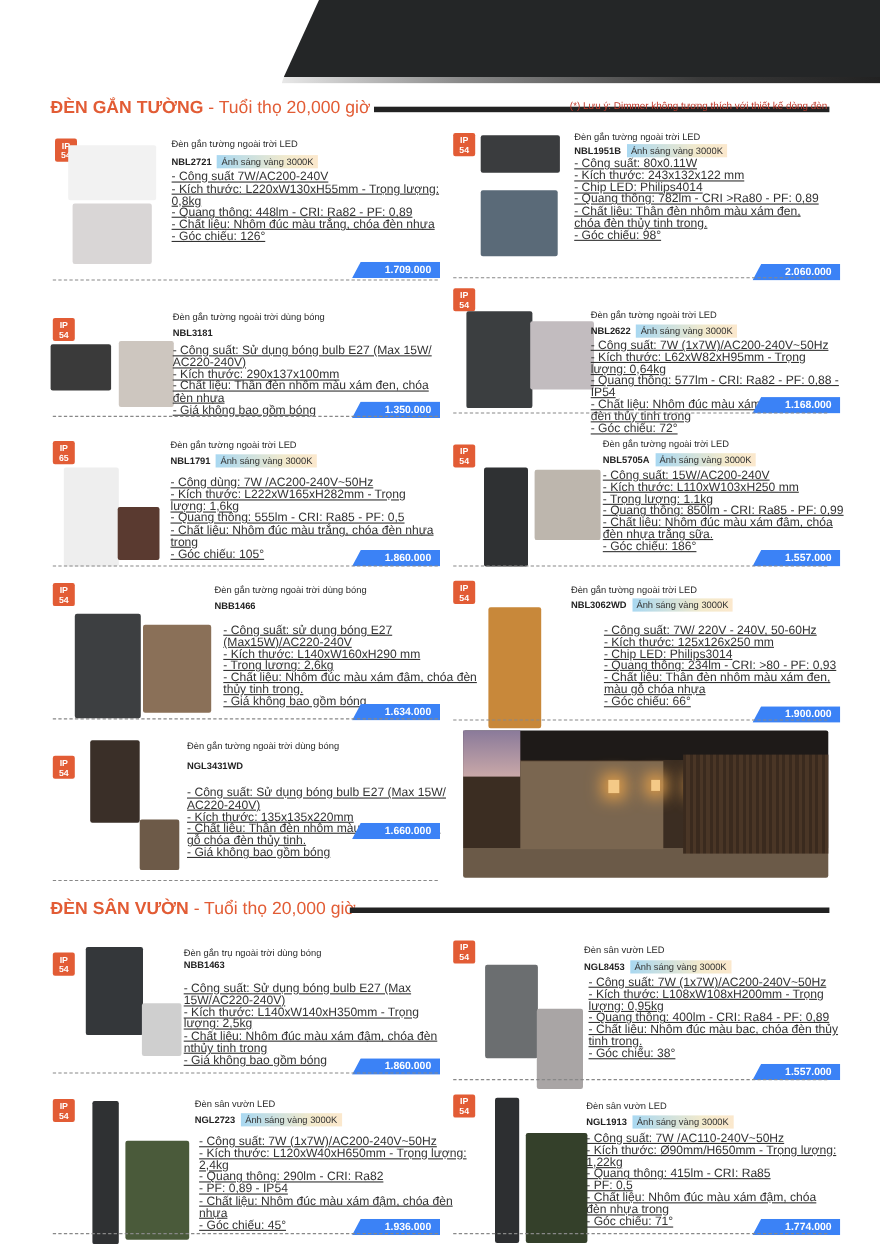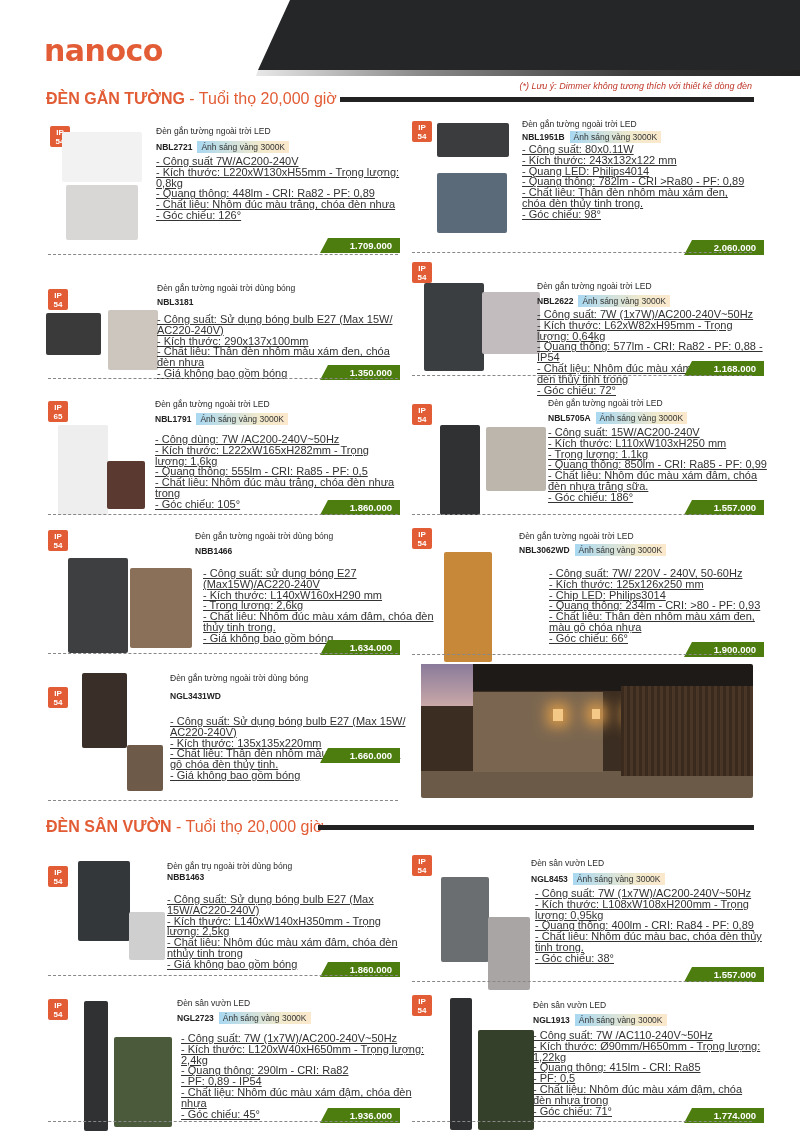--- a/index.html
+++ b/index.html
@@ -5,39 +5,38 @@
   * { box-sizing: border-box; margin: 0; padding: 0; }
   body { width: 800px; height: 1131px; background: #ffffff; font-family: "Liberation Sans", sans-serif; color: #2a2a2a; position: relative; overflow: hidden; }
   .header { position: absolute; left: 0; top: 0; width: 800px; height: 80px; }
   .header-dark { position: absolute; left: 258px; top: 0; width: 542px; height: 70px; background: #242627; clip-path: polygon(32px 0, 100% 0, 100% 100%, 0 100%); }
   .header-grad { position: absolute; left: 256px; top: 70px; width: 544px; height: 6px; background: linear-gradient(90deg, #e8e8e8, #8a8a8a 30%, #3a3a3a 70%, #222 100%); clip-path: polygon(2px 0, 100% 0, 100% 100%, 0 100%); }
   .logo { position: absolute; left: 44px; top: 33px; font-family: "DejaVu Sans", sans-serif; font-weight: bold; font-size: 30px; color: #e25c35; letter-spacing: -0.5px; }
   .header-title { position: absolute; right: 48px; top: 44px; color: #fff; font-weight: bold; font-size: 15px; letter-spacing: 0.2px; }
   .section-title { position: absolute; left: 46px; font-size: 16px; color: #e25c35; white-space: nowrap; }
   .section-title b { font-weight: bold; }
   .section-bar { position: absolute; height: 5px; background: #222; }
-  .note { position: absolute; right: 48px; top: 81px; font-size: 9px; font-style: italic; color: #c0392b; padding-left: 20px; }
+  .note { position: absolute; right: 48px; top: 91px; font-size: 9px; color: #c0392b; padding-left: 20px; }
   .card { position: absolute; }
   .ip { position: absolute; width: 20px; height: 21px; background: #e25c35; color: #fff; font-size: 8px; font-weight: bold; line-height: 9px; text-align: center; padding-top: 2px; border-radius: 2px; }
   .img { position: absolute; border-radius: 2px; }
   .prod-name { position: absolute; font-size: 8.5px; color: #2a2a2a; white-space: nowrap; }
   .code-line { position: absolute; white-space: nowrap; display: flex; align-items: center; gap: 5px; }
   .code { font-size: 8.5px; font-weight: bold; color: #222; }
   .light { font-size: 8.5px; padding: 1px 4px; background: linear-gradient(90deg, #a9d8f1, #f3eacc 70%, #fbe8cd); color: #333; }
   .specs { position: absolute; font-size: 11px; line-height: 10.8px; color: #333; text-decoration: underline; }
-  .price { position: absolute; width: 80px; height: 15px; background: #4d7c0f; color: #fff; font-size: 9.5px; font-weight: bold; text-align: right; padding-right: 8px; line-height: 15px; clip-path: polygon(8px 0, 100% 0, 100% 100%, 0 100%); }
+  .price { position: absolute; width: 80px; height: 15px; background: #3b82f6; color: #fff; font-size: 9.5px; font-weight: bold; text-align: right; padding-right: 8px; line-height: 15px; clip-path: polygon(8px 0, 100% 0, 100% 100%, 0 100%); }
   .dots { position: absolute; height: 0; border-top: 1px dashed #888; }
 </style>
 </head>
 <body>
 
 <div class="header">
   <div class="header-dark"></div>
   <div class="header-grad"></div>
-  <div class="logo">nanoco</div>
 </div>
 
 <div class="section-title" style="top:90px"><b>ĐÈN GẮN TƯỜNG</b><span> - Tuổi thọ 20,000 giờ</span></div>
 <div class="section-bar" style="left:340px; top:97px; width:414px;"></div>
 <div class="note">(*) Lưu ý: Dimmer không tương thích với thiết kế dòng đèn</div>
 
 <div class="section-title" style="top:818px"><b>ĐÈN SÂN VƯỜN</b><span> - Tuổi thọ 20,000 giờ</span></div>
 <div class="section-bar" style="left:318px; top:825px; width:436px;"></div>
 
 <div id="cards">
@@ -71,21 +70,21 @@
       <div class="img" style="left:437px;top:123px;width:72px;height:34px;background:#3a3c3e"></div>
       <div class="img" style="left:437px;top:173px;width:70px;height:60px;background:#5a6a78"></div>
       <div class="prod-name" style="left:522px;top:119px">Đèn gắn tường ngoài trời LED</div>
       <div class="code-line" style="left:522px;top:131px">
         <span class="code">NBL1951B</span>
         <span class="light light-1">Ánh sáng vàng 3000K</span>
       </div>
       <div class="specs" style="left:522px;top:144px;width:230px">
         <div>- Công suất: 80x0.11W</div>
         <div>- Kích thước: 243x132x122 mm</div>
-        <div>- Quang LED: Philips4014</div>
+        <div>- Chip LED: Philips4014</div>
         <div>- Quang thông: 782lm - CRI &gt;Ra80 - PF: 0,89</div>
         <div>- Chất liệu: Thân đèn nhôm màu xám đen, chóa đèn thủy tinh trong.</div>
         <div>- Góc chiếu: 98°</div>
       </div>
       <div class="price" style="left:684px;top:240px">2.060.000</div>
       <div class="dots" style="left:412px;top:252px;width:340px"></div>
     </div>
     <div class="card">
       <div class="ip" style="left:48px;top:289px">
         <div>IP</div>

